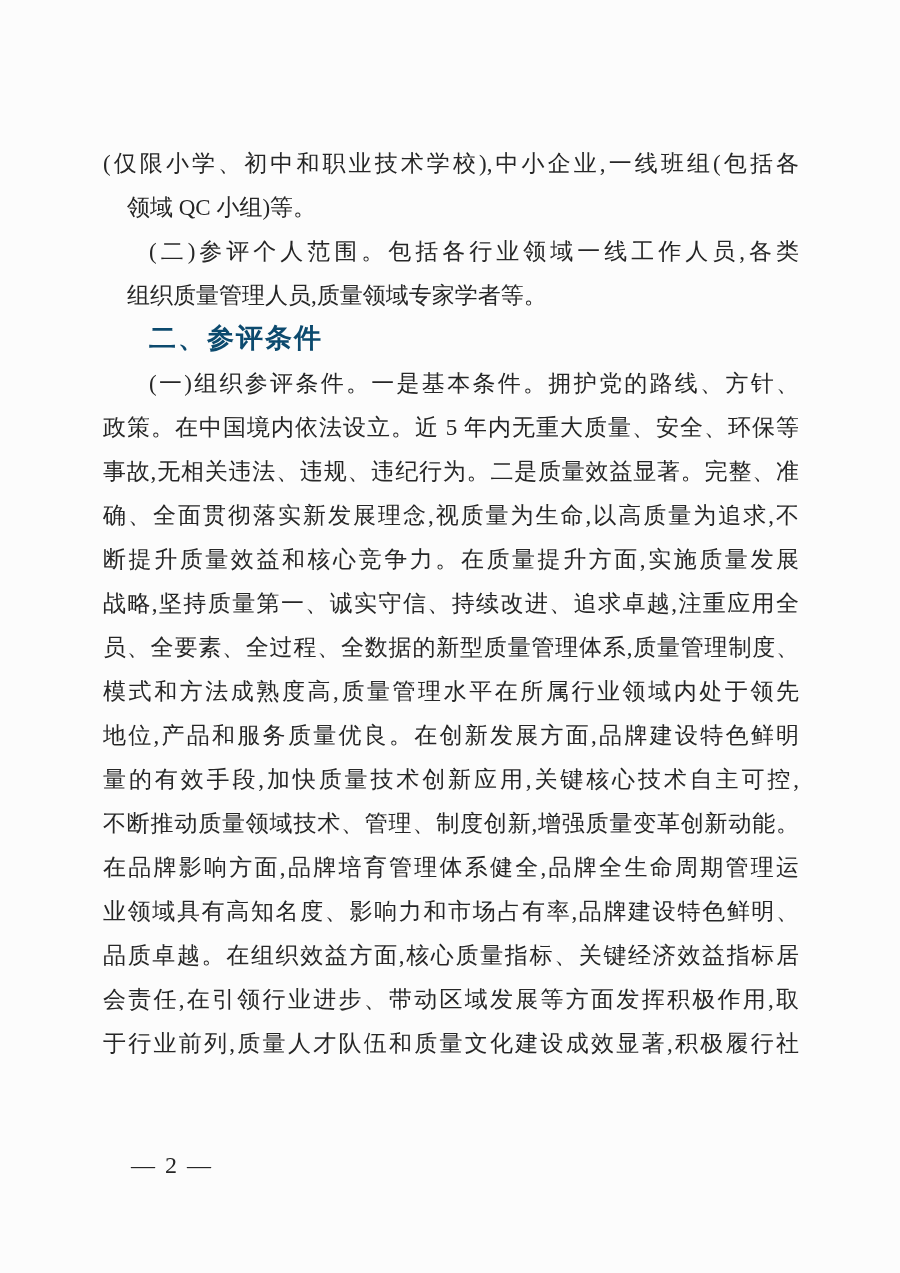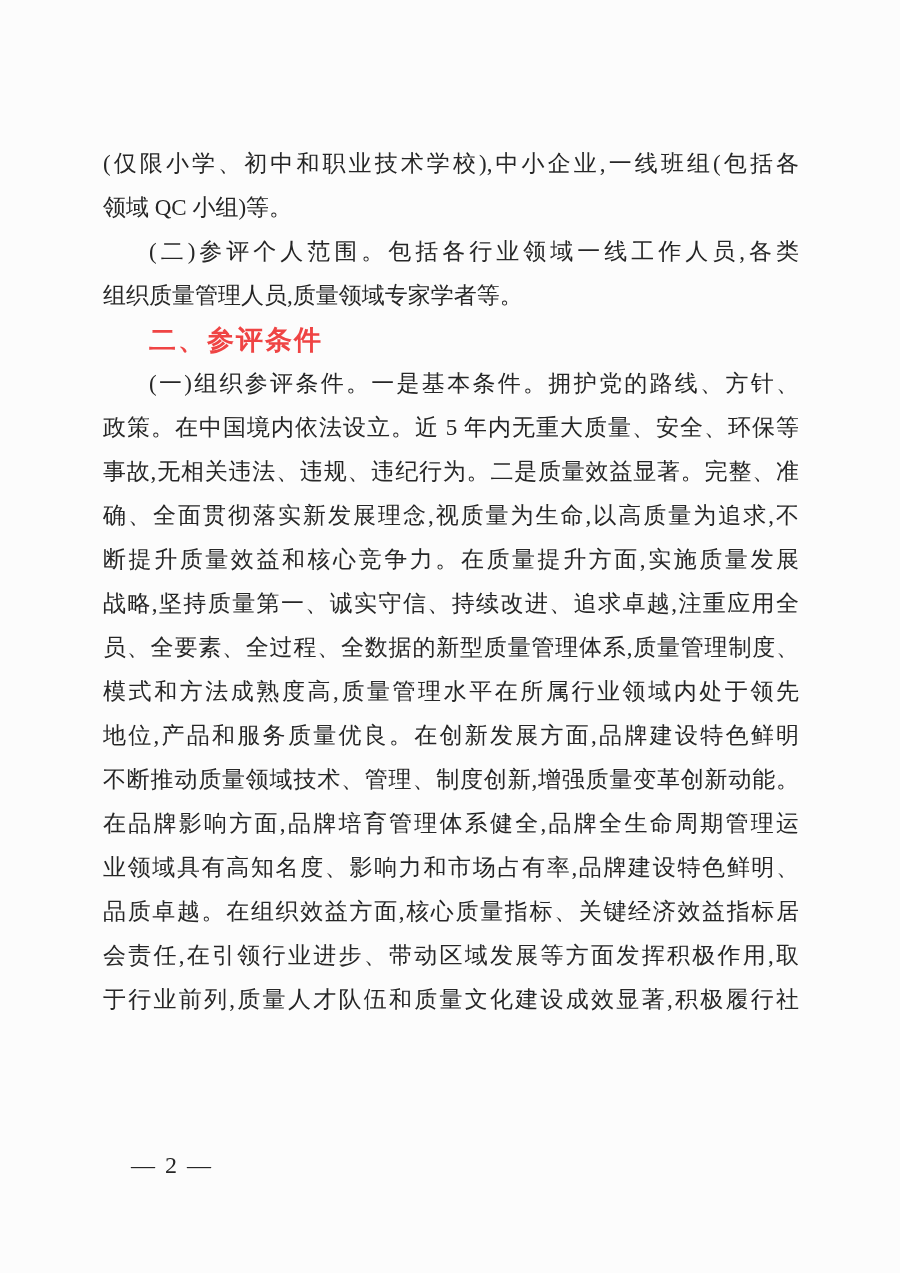--- a/index.html
+++ b/index.html
@@ -26,30 +26,31 @@
     line-height: 44px;
     height: 44px;
     color: #262626;
     text-align: justify;
     text-align-last: justify;
     text-justify: inter-character;
     overflow: hidden;
   }
   .end {
     text-align-last: left;
+    margin-left: 24px;
   }
   .ind {
     text-indent: 46px;
   }
   .head {
-    font-family: Liberation Serif, serif;
+    font-family: Liberation Mono, monospace;
     font-weight: 700;
     font-size: 27px;
     letter-spacing: 2px;
-    color: #ef4444;
+    color: #0c4a6e;
     text-align: left;
     text-align-last: left;
     text-indent: 46px;
   }
   .footer {
     position: absolute;
     left: 131px;
     top: 1148px;
     font-family: "Liberation Serif", "DejaVu Serif", serif;
     font-size: 24px;
@@ -70,20 +71,21 @@
     <div class="ln head">二、参评条件</div>
     <div class="ln ind">(一)组织参评条件。一是基本条件。拥护党的路线、方针、</div>
     <div class="ln">政策。在中国境内依法设立。近 5 年内无重大质量、安全、环保等</div>
     <div class="ln">事故,无相关违法、违规、违纪行为。二是质量效益显著。完整、准</div>
     <div class="ln">确、全面贯彻落实新发展理念,视质量为生命,以高质量为追求,不</div>
     <div class="ln">断提升质量效益和核心竞争力。在质量提升方面,实施质量发展</div>
     <div class="ln">战略,坚持质量第一、诚实守信、持续改进、追求卓越,注重应用全</div>
     <div class="ln">员、全要素、全过程、全数据的新型质量管理体系,质量管理制度、</div>
     <div class="ln">模式和方法成熟度高,质量管理水平在所属行业领域内处于领先</div>
     <div class="ln">地位,产品和服务质量优良。在创新发展方面,品牌建设特色鲜明</div>
+    <div class="ln">量的有效手段,加快质量技术创新应用,关键核心技术自主可控,</div>
     <div class="ln">不断推动质量领域技术、管理、制度创新,增强质量变革创新动能。</div>
     <div class="ln">在品牌影响方面,品牌培育管理体系健全,品牌全生命周期管理运</div>
     <div class="ln">业领域具有高知名度、影响力和市场占有率,品牌建设特色鲜明、</div>
     <div class="ln">品质卓越。在组织效益方面,核心质量指标、关键经济效益指标居</div>
     <div class="ln">会责任,在引领行业进步、带动区域发展等方面发挥积极作用,取</div>
     <div class="ln">于行业前列,质量人才队伍和质量文化建设成效显著,积极履行社</div>
   </div>
   <div class="footer">— 2 —</div>
 </div>
 

